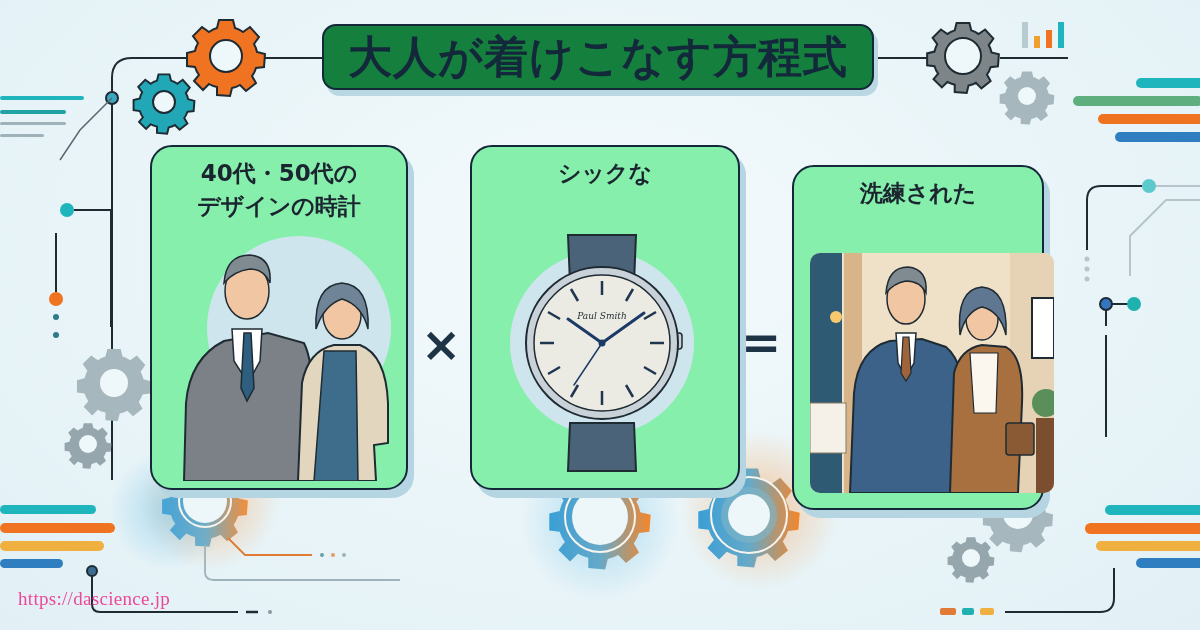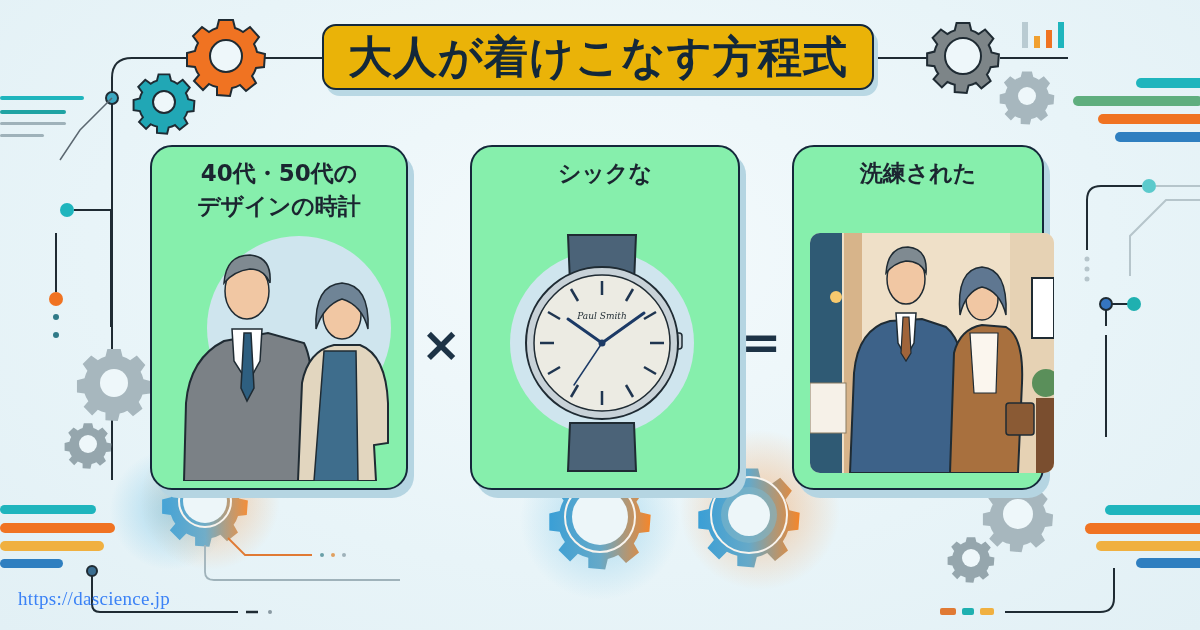--- a/index.html
+++ b/index.html
@@ -5,21 +5,21 @@
   html, body { margin:0; padding:0; }
   body {
     width:1200px; height:630px; overflow:hidden; position:relative;
     background: radial-gradient(ellipse at 50% 40%, #f4fafc 0%, #e8f4f8 60%, #e2f0f5 100%);
     font-family: "DejaVu Sans", "Liberation Sans", sans-serif;
   }
   .abs { position:absolute; }
   svg.layer { position:absolute; left:0; top:0; }
   .title-box {
     position:absolute; left:322px; top:24px; width:552px; height:66px;
-    background:#eab308; border:2.5px solid #14283a; border-radius:14px;
+    background:#15803d; border:2.5px solid #14283a; border-radius:14px;
     box-shadow: 4px 6px 0 #b9d8e4;
     display:flex; align-items:center; justify-content:center;
     box-sizing:border-box;
   }
   .title-text {
     font-weight:bold; font-size:44px; color:#13283a; letter-spacing:1px;
     font-family: "DejaVu Sans", sans-serif;
   }
   .card {
     position:absolute; top:145px; height:345px;
@@ -33,21 +33,21 @@
     color:#1b2530;
   }
   .card-title span { display:block; }
   .op {
     position:absolute; font-weight:bold; color:#1d3346; font-size:48px;
     line-height:48px; text-align:center; width:50px;
   }
   .url {
     position:absolute; left:18px; top:588px;
     font-family:"Liberation Serif", "DejaVu Serif", serif; font-size:19px;
-    color:#3b82f6; letter-spacing:0.3px;
+    color:#ec4899; letter-spacing:0.3px;
   }
 </style>
 </head>
 <body>
 
 <svg class="layer" width="1200" height="630">
   <defs>
     <linearGradient id="gradGear" x1="0" x2="1" y1="0" y2="0">
       <stop offset="0%" stop-color="#3a9fd6"></stop>
       <stop offset="50%" stop-color="#66a9c8"></stop>
@@ -252,21 +252,21 @@
       <line x1="100" y1="110" x2="142" y2="80" stroke-width="3"></line>
       <line x1="100" y1="110" x2="72" y2="152" stroke-width="1.5"></line>
     </g>
     <circle cx="100" cy="110" r="3.5" fill="#1c3a66"></circle>
     <text x="100" y="86" text-anchor="middle" font-family="DejaVu Serif, serif" font-style="italic" font-size="9" fill="#1f2b33">Paul Smith</text>
   </svg>
 </div>
 
 <div class="op" style="left:736px; top:318px;">=</div>
 
-<div class="card" style="left:792px; width:252px;">
+<div class="card" style="left:792px; width:252px;margin-top:20px;">
   <div class="card-title">
     <span>洗練された</span>
   </div>
   <svg class="abs" style="left:16px; top:86px;" width="244" height="240" viewBox="0 0 244 240">
     <defs>
         <clipPath id="c3">
           <rect x="0" y="0" width="244" height="240" rx="10"></rect>
         </clipPath>
       </defs>
     <g clip-path="url(#c3)">

